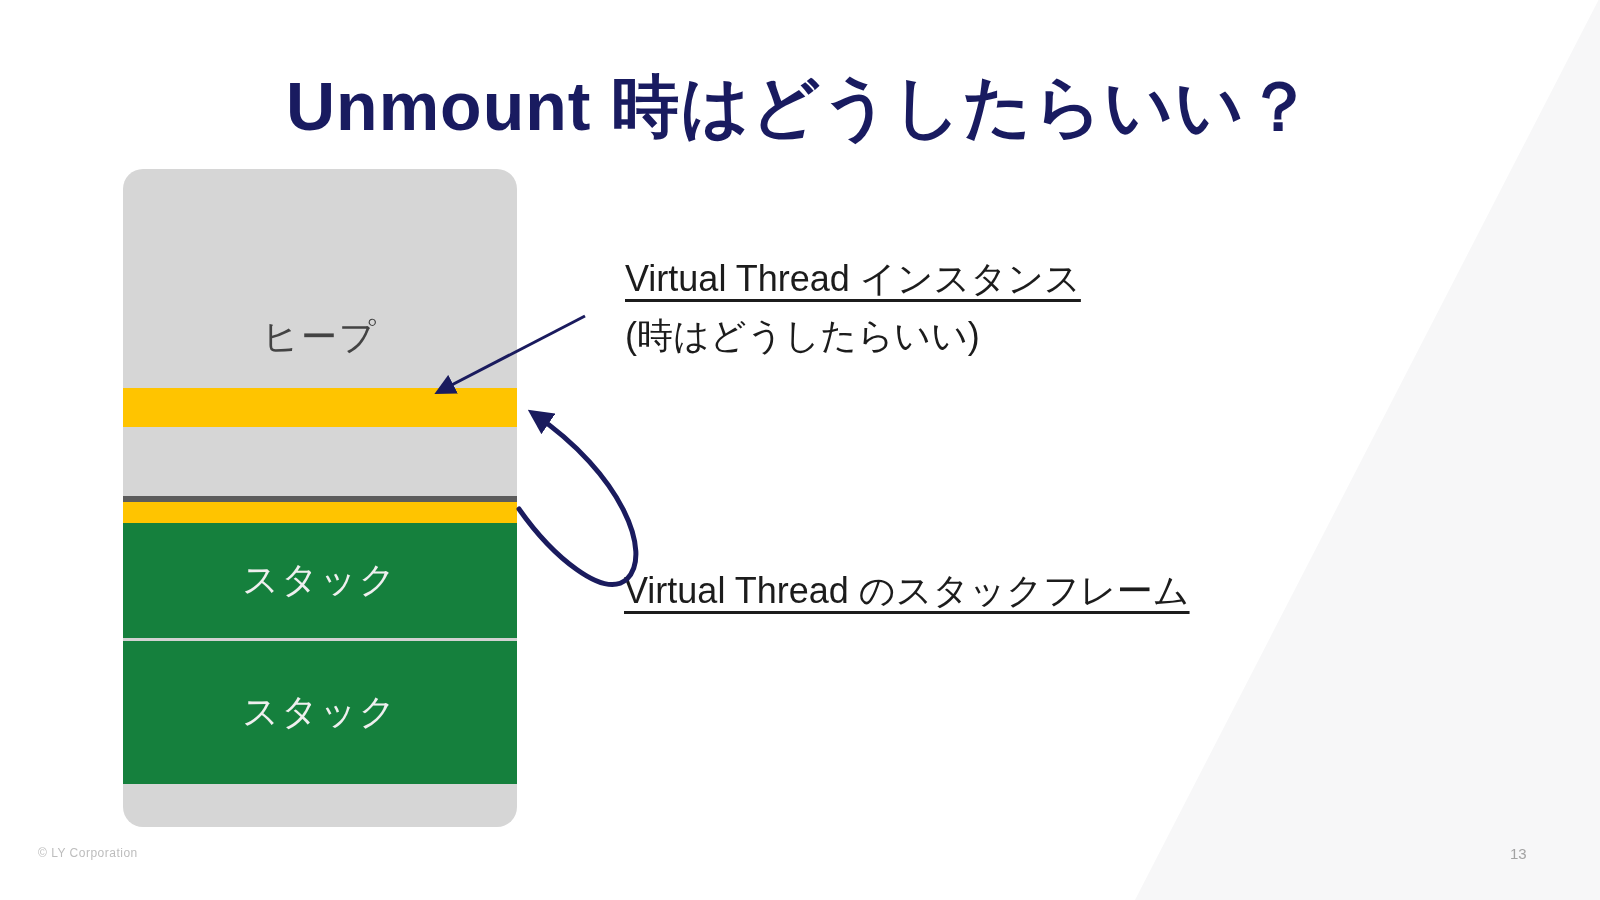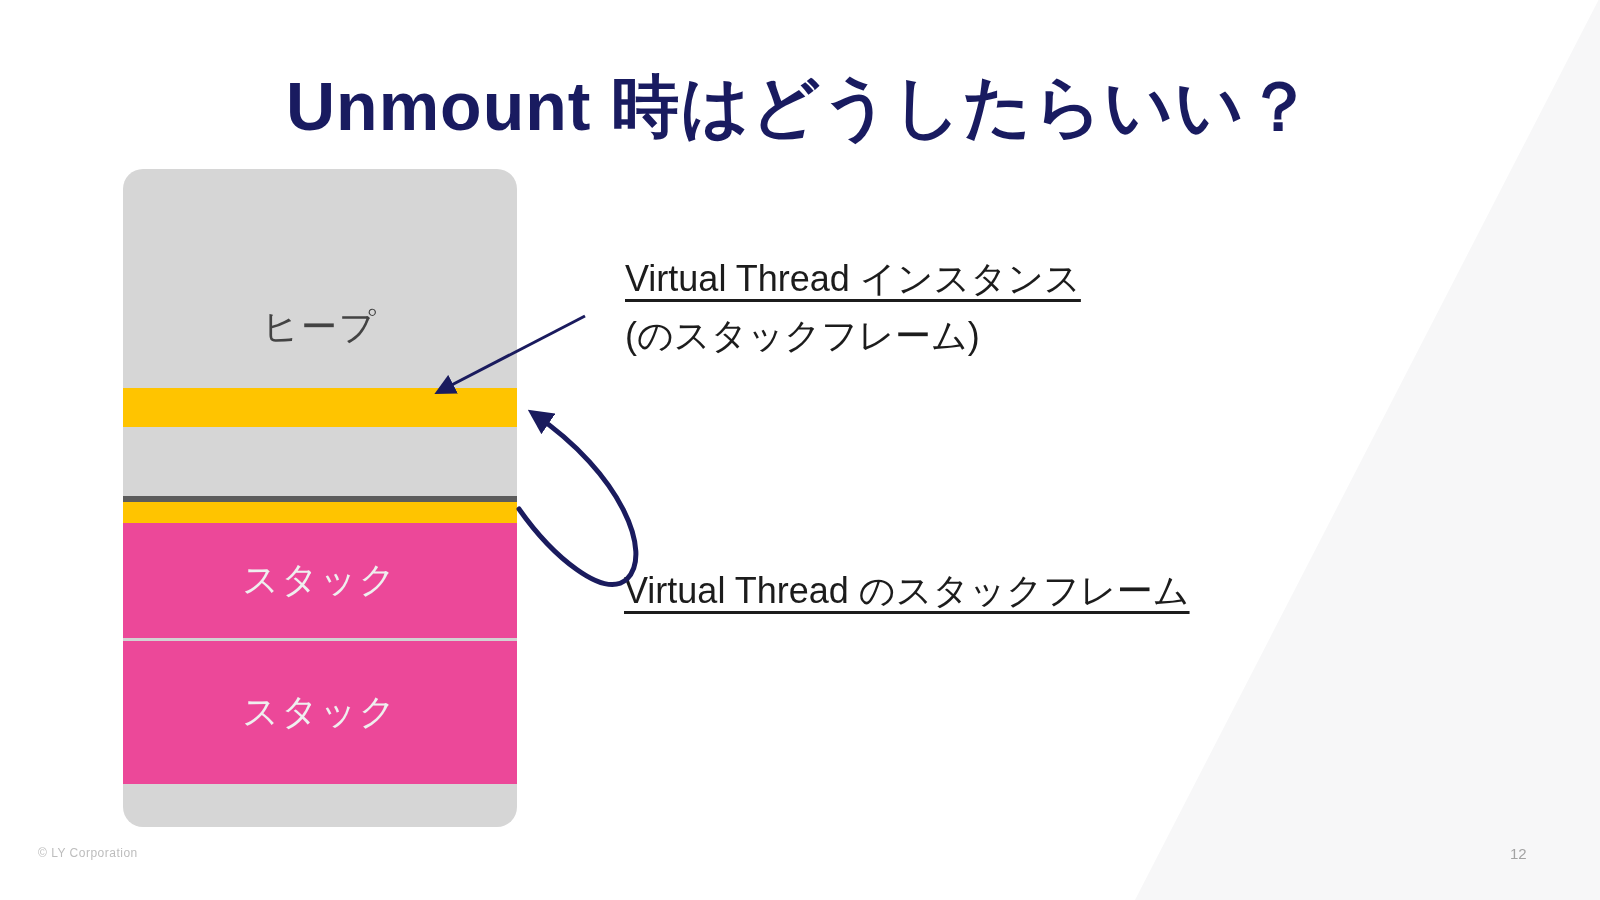--- a/index.html
+++ b/index.html
@@ -28,29 +28,29 @@
   .memory-diagram {
     position:absolute; left:123px; top:169px;
     width:394px; height:658px;
     border-radius:20px;
     overflow:hidden;
     display:flex; flex-direction:column;
   }
   .d-heap {
     height:219px; background:#d6d6d6;
     display:flex; justify-content:center; align-items:flex-end;
-    padding-bottom:36px;
+    padding-bottom:26px;
     font-size:36px; color:#434343; letter-spacing:2px;
   }
   .d-band-instance { height:39px; background:#ffc400; }
   .d-gap          { height:69px; background:#d6d6d6; }
   .d-darkline     { height:6px;  background:#5c5c5c; }
   .d-band-frame   { height:21px; background:#ffc400; }
   .d-stack {
-    background:#ec4899;
+    background:#15803d;
     display:flex; justify-content:center; align-items:center;
     font-size:36px; color:#efefef; letter-spacing:2px;
   }
   .d-stack-1 { height:115px; }
   .d-sep     { height:3px; background:#d2d2d2; }
   .d-stack-2 { height:143px; }
   .d-bottom  { flex:1; background:#d6d6d6; }
   
   .annotation {
     position:absolute;
@@ -103,34 +103,34 @@
   </div>
   <div class="d-sep"></div>
   <div class="d-stack d-stack-2">
     <span>スタック</span>
   </div>
   <div class="d-bottom"></div>
 </div>
 
 <div class="annotation ann-instance">
   <div class="ann-title">Virtual Thread インスタンス</div>
-  <div>(のスタックフレーム)</div>
+  <div>(時はどうしたらいい)</div>
 </div>
 
 <div class="annotation ann-stackframe">
   <div class="ann-title">Virtual Thread のスタックフレーム</div>
 </div>
 
 <svg class="arrows-overlay" viewBox="0 0 1600 900" xmlns="http://www.w3.org/2000/svg">
   <defs>
     <marker id="ah-line" viewBox="0 0 10 10" refX="7" refY="5" markerWidth="7" markerHeight="7" orient="auto">
       <path d="M0,0 L10,5 L0,10 z" fill="#1a1b5e"></path>
     </marker>
     <marker id="ah-curve" viewBox="0 0 10 10" refX="7" refY="5" markerWidth="5" markerHeight="5" orient="auto">
       <path d="M0,0 L10,5 L0,10 z" fill="#1a1b5e"></path>
     </marker>
   </defs>
   <line x1="585" y1="316" x2="440" y2="391" stroke="#1a1b5e" stroke-width="3" marker-end="url(#ah-line)"></line>
   <path d="M 519 509 C 552 556, 604 600, 627 579 C 653 554, 622 474, 534 414" fill="none" stroke="#1a1b5e" stroke-width="5" stroke-linecap="round" marker-end="url(#ah-curve)"></path>
 </svg>
 
 <div class="footer-copyright">© LY Corporation</div>
-<div class="page-number">12</div>
+<div class="page-number">13</div>
 
 </body></html>

